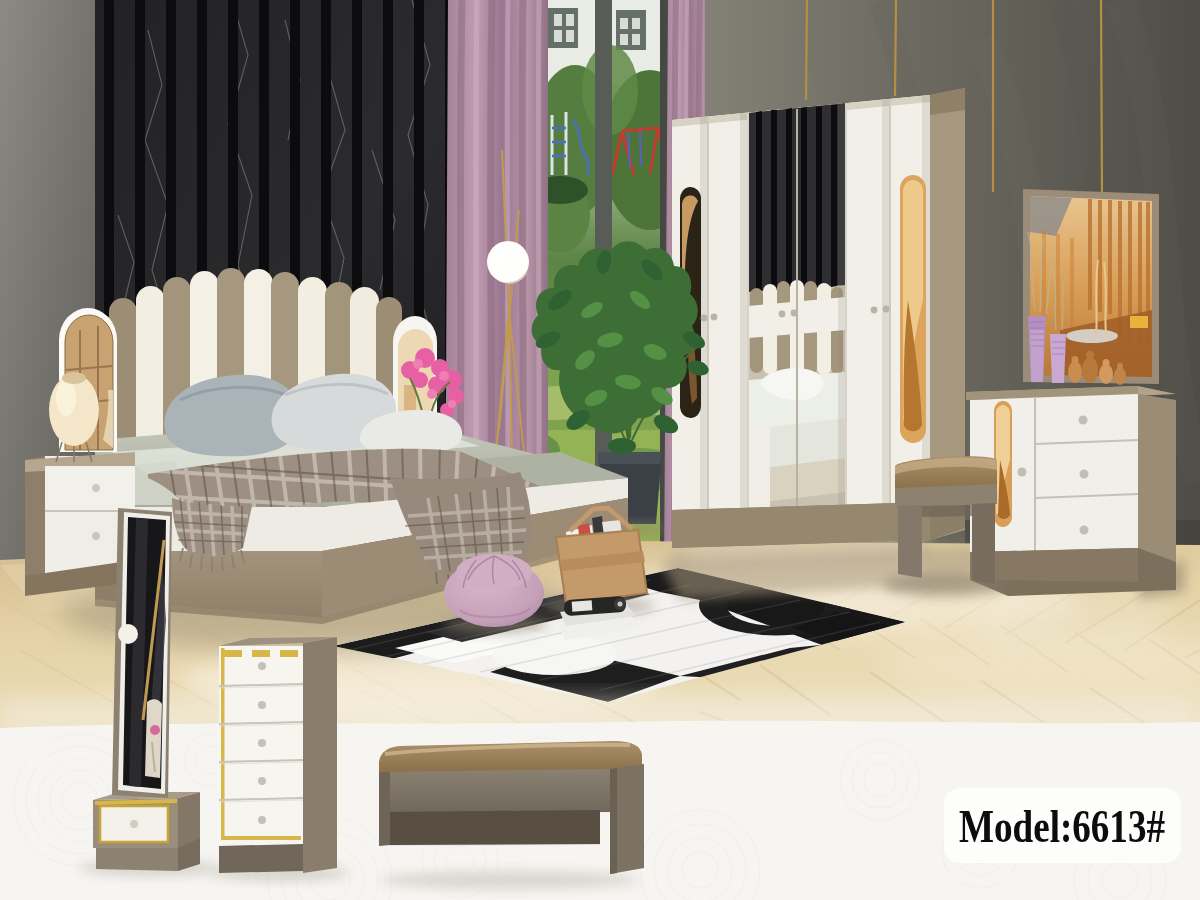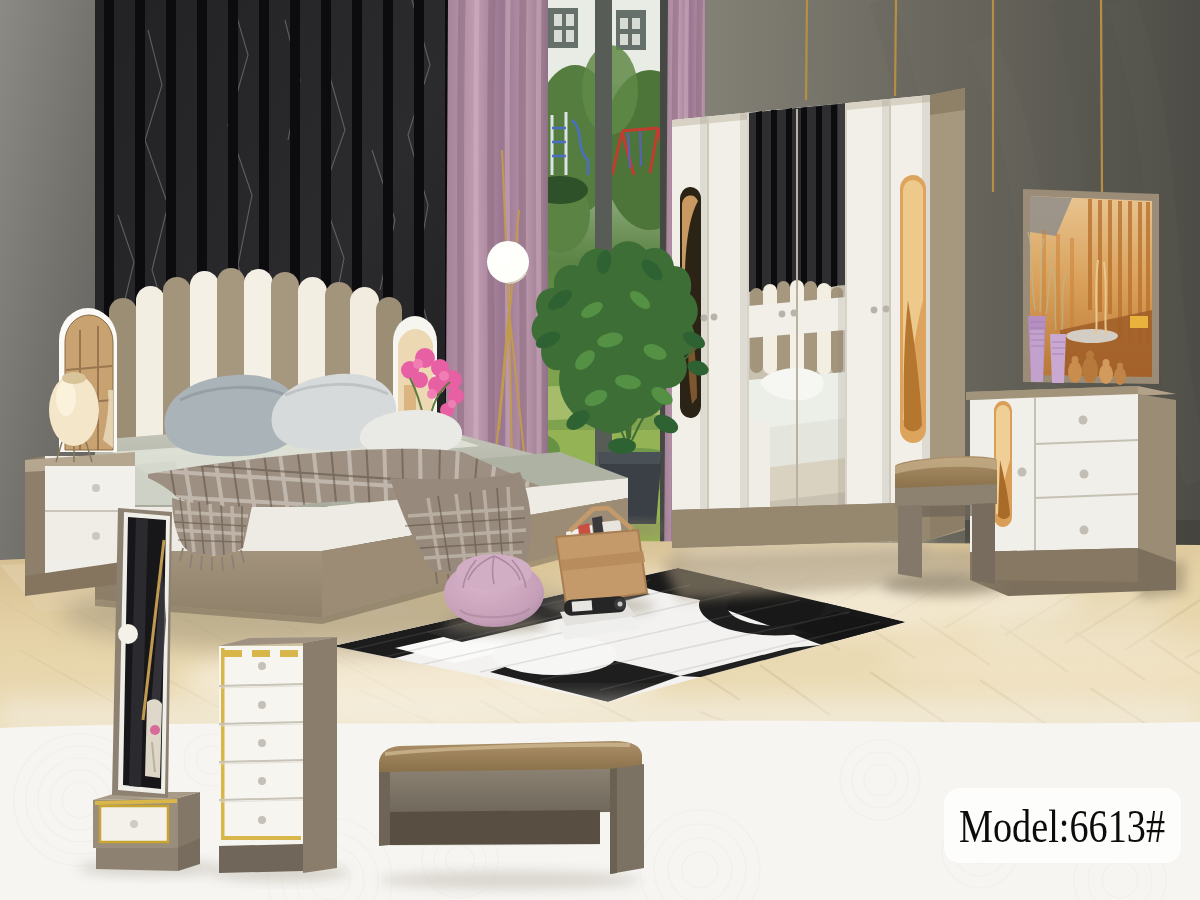--- a/index.html
+++ b/index.html
@@ -1,16 +1,16 @@
 <!DOCTYPE html>
 <html><head>
 <meta charset="utf-8">
 <style>
 html,body{margin:0;padding:0;background:#fff;}
-#stage{width:1200px;height:900px;position:relative;overflow:hidden;font-family:"Liberation Sans",sans-serif;}
+#stage{width:1200px;height:900px;position:relative;overflow:hidden;font-family:"Liberation Sans",sans-serif;font-weight:bold;}
 </style>
 </head>
 <body>
 <div id="stage">
 <svg width="1200" height="900" viewBox="0 0 1200 900">
 <defs>
 <linearGradient id="leftwall" x1="0" y1="0" x2="1" y2="1">
 <stop offset="0" stop-color="#8c8a85"></stop>
           <stop offset="0.5" stop-color="#74726d"></stop>
           <stop offset="1" stop-color="#5f5e5a"></stop>

